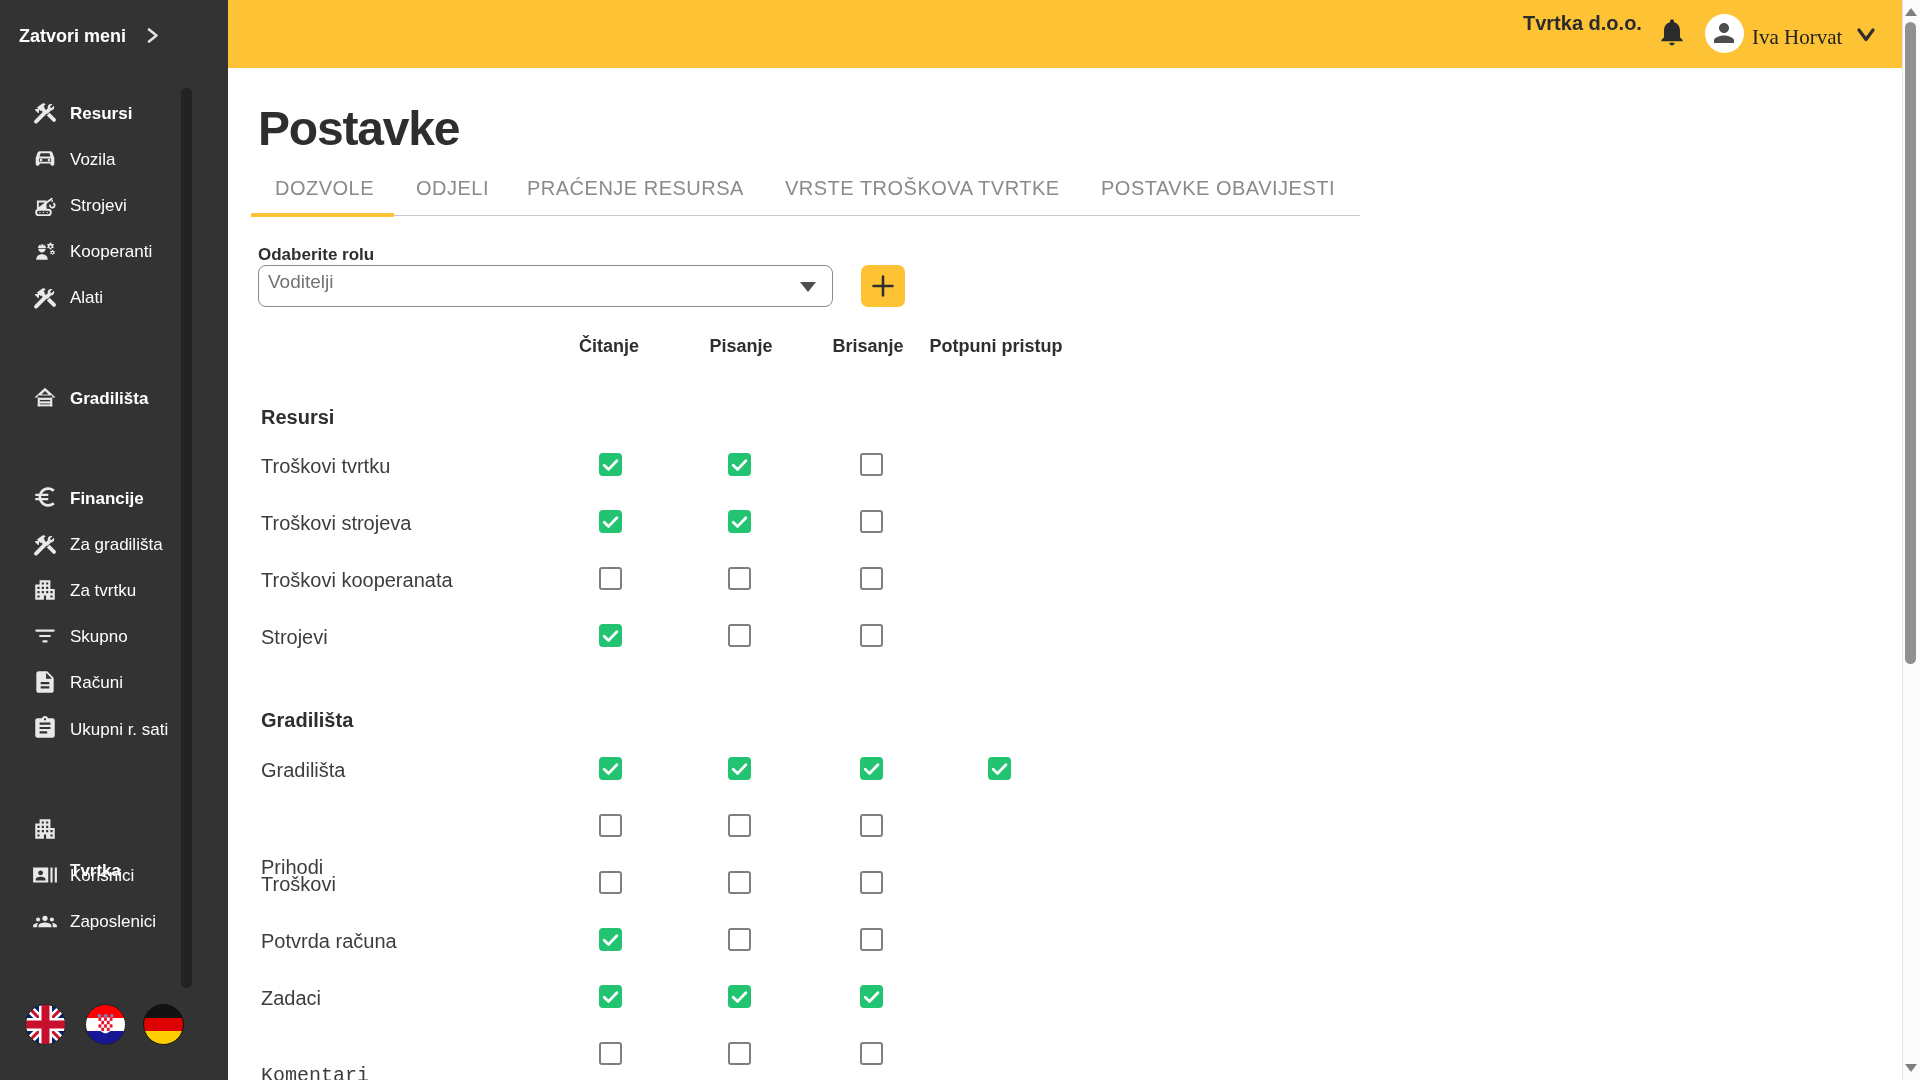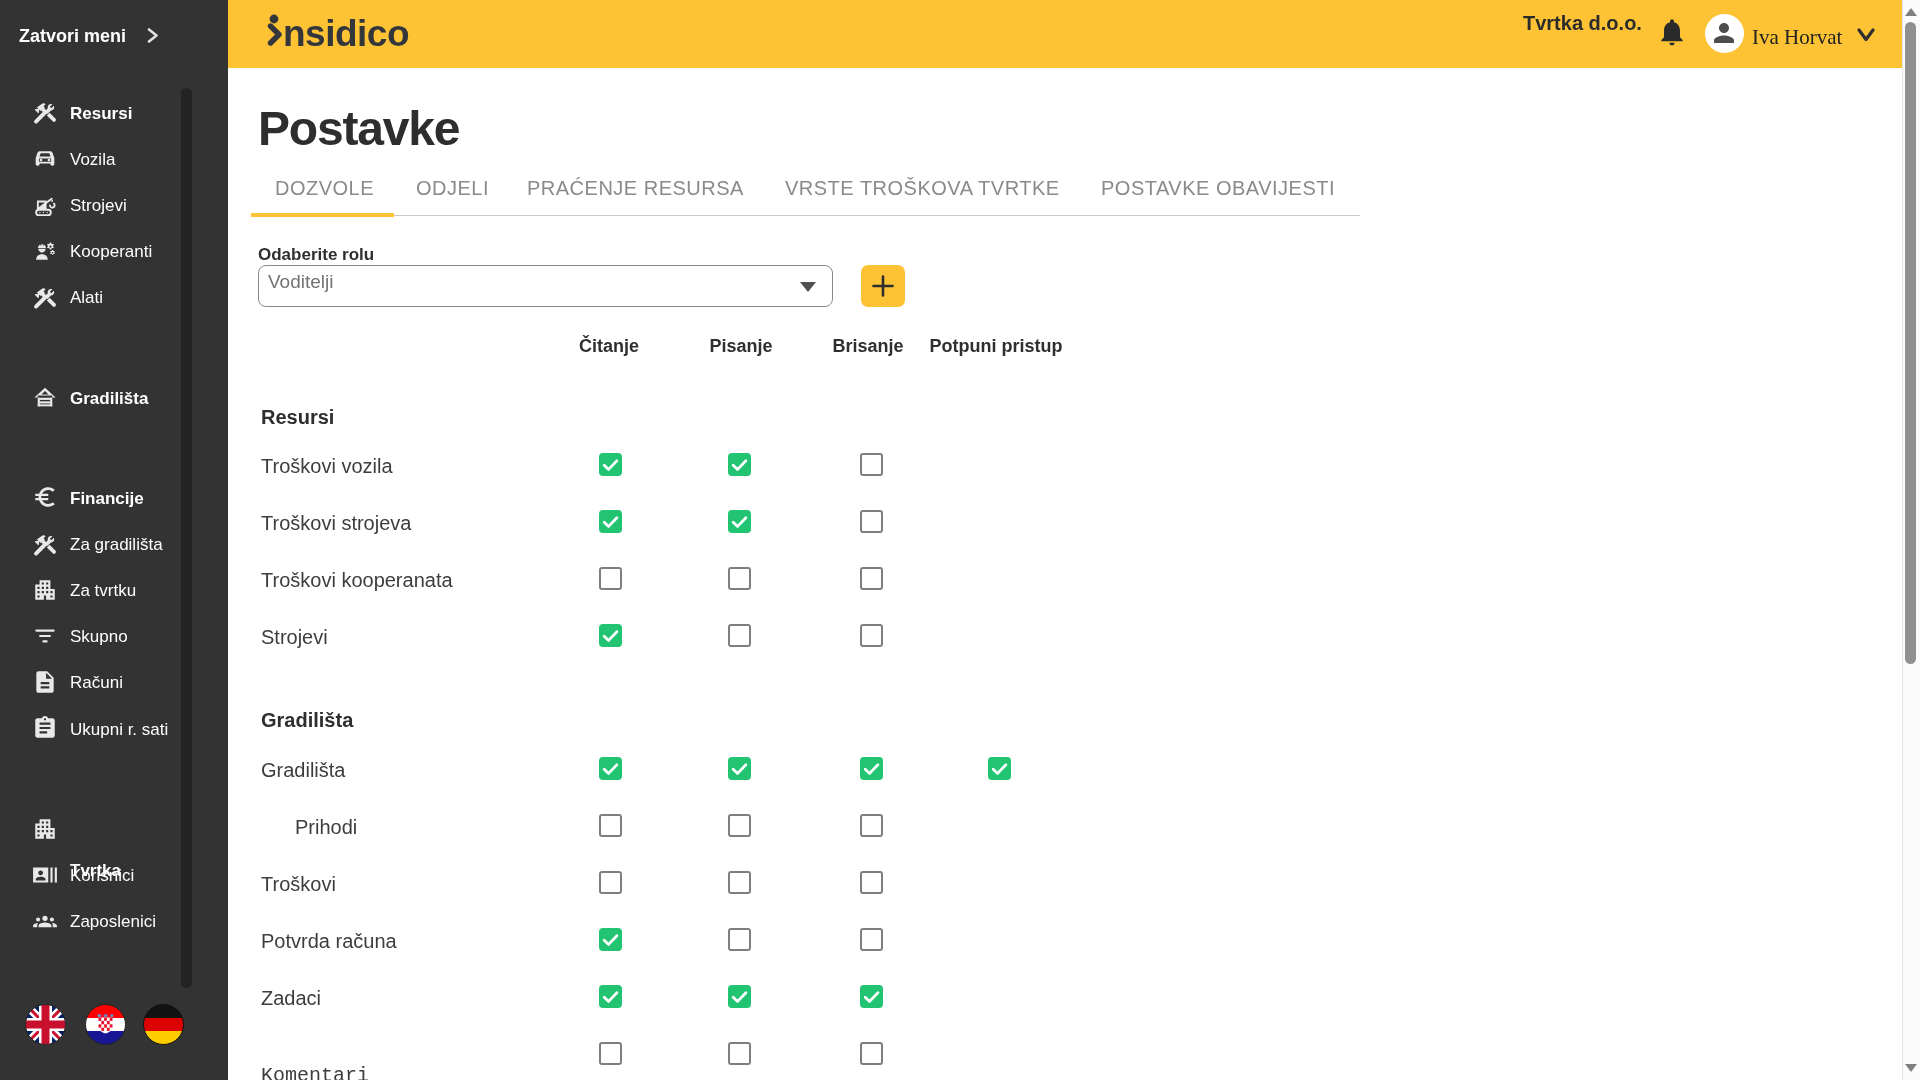--- a/index.html
+++ b/index.html
@@ -217,27 +217,20 @@
         </defs>
       <g clip-path="url(#fc3)">
         <rect width="41" height="14" fill="#121212"></rect>
         <rect y="14" width="41" height="13" fill="#DD0000"></rect>
         <rect y="27" width="41" height="14" fill="#FFCE00"></rect>
       </g>
       <circle cx="20.5" cy="20.5" r="20" fill="none" stroke="#111" stroke-width="1"></circle>
     </svg>
   </div>
 
-  <div class="abs" style="left:267px;top:10px;">
-    <svg width="160" height="48" viewBox="0 0 160 48">
-      <circle cx="7" cy="9" r="4.4" fill="#33363B"></circle>
-      <path d="M3.5 16 L12 24.5 L3.5 33" fill="none" stroke="#33363B" stroke-width="5.4" stroke-linecap="round" stroke-linejoin="round"></path>
-      <text x="16" y="36" font-family="Liberation Sans, sans-serif" font-weight="bold" font-size="37" letter-spacing="-0.5" fill="#33363B">nsidico</text>
-    </svg>
-  </div>
 
   <div class="abs" style="left:1523px;top:14px;font-size:20px;font-weight:bold;color:#2b2b2b;line-height:18px;">Tvrtka d.o.o.</div>
   <svg class="abs" style="left:1655px;top:16px;" width="34" height="32" viewBox="0 0 24 24">
       <path fill="#2b2b2b" d="M12 22c1.1 0 2-.9 2-2h-4c0 1.1.9 2 2 2zm6-6v-5c0-3.07-1.63-5.64-4.5-6.32V4c0-.83-.67-1.5-1.5-1.5s-1.5.67-1.5 1.5v.68C7.64 5.36 6 7.92 6 11v5l-2 2v1h16v-1l-2-2z"></path>
     </svg>
   <div class="abs" style="left:1705px;top:14px;width:39px;height:39px;border-radius:50%;background:#fff;"></div>
   <svg class="abs" style="left:1709px;top:18px;" width="30" height="30" viewBox="0 0 24 24">
       <path fill="#4d4d4d" d="M12 12c2.21 0 4-1.79 4-4s-1.79-4-4-4-4 1.79-4 4 1.79 4 4 4zm0 2c-2.67 0-8 1.34-8 4v2h16v-2c0-2.66-5.33-4-8-4z"></path>
     </svg>
   <div class="abs" style="left:1752px;top:24px;font-family:'Liberation Serif',serif;font-size:21px;color:#222;line-height:26px;">Iva Horvat</div>
@@ -269,21 +262,21 @@
     </svg>
 
   <span class="colh" style="left:609px;">Čitanje</span>
   <span class="colh" style="left:741px;">Pisanje</span>
   <span class="colh" style="left:868px;">Brisanje</span>
   <span class="colh" style="left:996px;">Potpuni pristup</span>
 
   <div class="sech" style="top:405.5px;">Resursi</div>
   <div class="sech" style="top:708.5px;">Gradilišta</div>
 
-  <div class="rowl" style="top:455.0px;">Troškovi vozila</div>
+  <div class="rowl" style="top:455.0px;">Troškovi tvrtku</div>
   <div class="cb on" style="left:599px;top:453.0px;"><svg width="23" height="23" viewBox="0 0 23 23">
         <path d="M5.2 12.2 L9.6 16.4 L17.9 7.8" stroke="#fff" stroke-width="2.8" fill="none" stroke-linecap="round" stroke-linejoin="round"></path>
       </svg></div>
   <div class="cb on" style="left:728px;top:453.0px;"><svg width="23" height="23" viewBox="0 0 23 23">
         <path d="M5.2 12.2 L9.6 16.4 L17.9 7.8" stroke="#fff" stroke-width="2.8" fill="none" stroke-linecap="round" stroke-linejoin="round"></path>
       </svg></div>
   <div class="cb off" style="left:859.5px;top:453.0px;"></div>
   <div class="rowl" style="top:512.0px;">Troškovi strojeva</div>
   <div class="cb on" style="left:599px;top:510.0px;"><svg width="23" height="23" viewBox="0 0 23 23">
         <path d="M5.2 12.2 L9.6 16.4 L17.9 7.8" stroke="#fff" stroke-width="2.8" fill="none" stroke-linecap="round" stroke-linejoin="round"></path>
@@ -308,21 +301,21 @@
       </svg></div>
   <div class="cb on" style="left:728px;top:757.0px;"><svg width="23" height="23" viewBox="0 0 23 23">
         <path d="M5.2 12.2 L9.6 16.4 L17.9 7.8" stroke="#fff" stroke-width="2.8" fill="none" stroke-linecap="round" stroke-linejoin="round"></path>
       </svg></div>
   <div class="cb on" style="left:859.5px;top:757.0px;"><svg width="23" height="23" viewBox="0 0 23 23">
         <path d="M5.2 12.2 L9.6 16.4 L17.9 7.8" stroke="#fff" stroke-width="2.8" fill="none" stroke-linecap="round" stroke-linejoin="round"></path>
       </svg></div>
   <div class="cb on" style="left:988px;top:757.0px;"><svg width="23" height="23" viewBox="0 0 23 23">
         <path d="M5.2 12.2 L9.6 16.4 L17.9 7.8" stroke="#fff" stroke-width="2.8" fill="none" stroke-linecap="round" stroke-linejoin="round"></path>
       </svg></div>
-  <div class="rowl" style="top:816.0px;margin-left:34px;">Prihodi</div>
+  <div class="rowl" style="top:856px;">Prihodi</div>
   <div class="cb off" style="left:599px;top:814.0px;"></div>
   <div class="cb off" style="left:728px;top:814.0px;"></div>
   <div class="cb off" style="left:859.5px;top:814.0px;"></div>
   <div class="rowl" style="top:873.0px;">Troškovi</div>
   <div class="cb off" style="left:599px;top:871.0px;"></div>
   <div class="cb off" style="left:728px;top:871.0px;"></div>
   <div class="cb off" style="left:859.5px;top:871.0px;"></div>
   <div class="rowl" style="top:930.0px;">Potvrda računa</div>
   <div class="cb on" style="left:599px;top:928.0px;"><svg width="23" height="23" viewBox="0 0 23 23">
         <path d="M5.2 12.2 L9.6 16.4 L17.9 7.8" stroke="#fff" stroke-width="2.8" fill="none" stroke-linecap="round" stroke-linejoin="round"></path>

